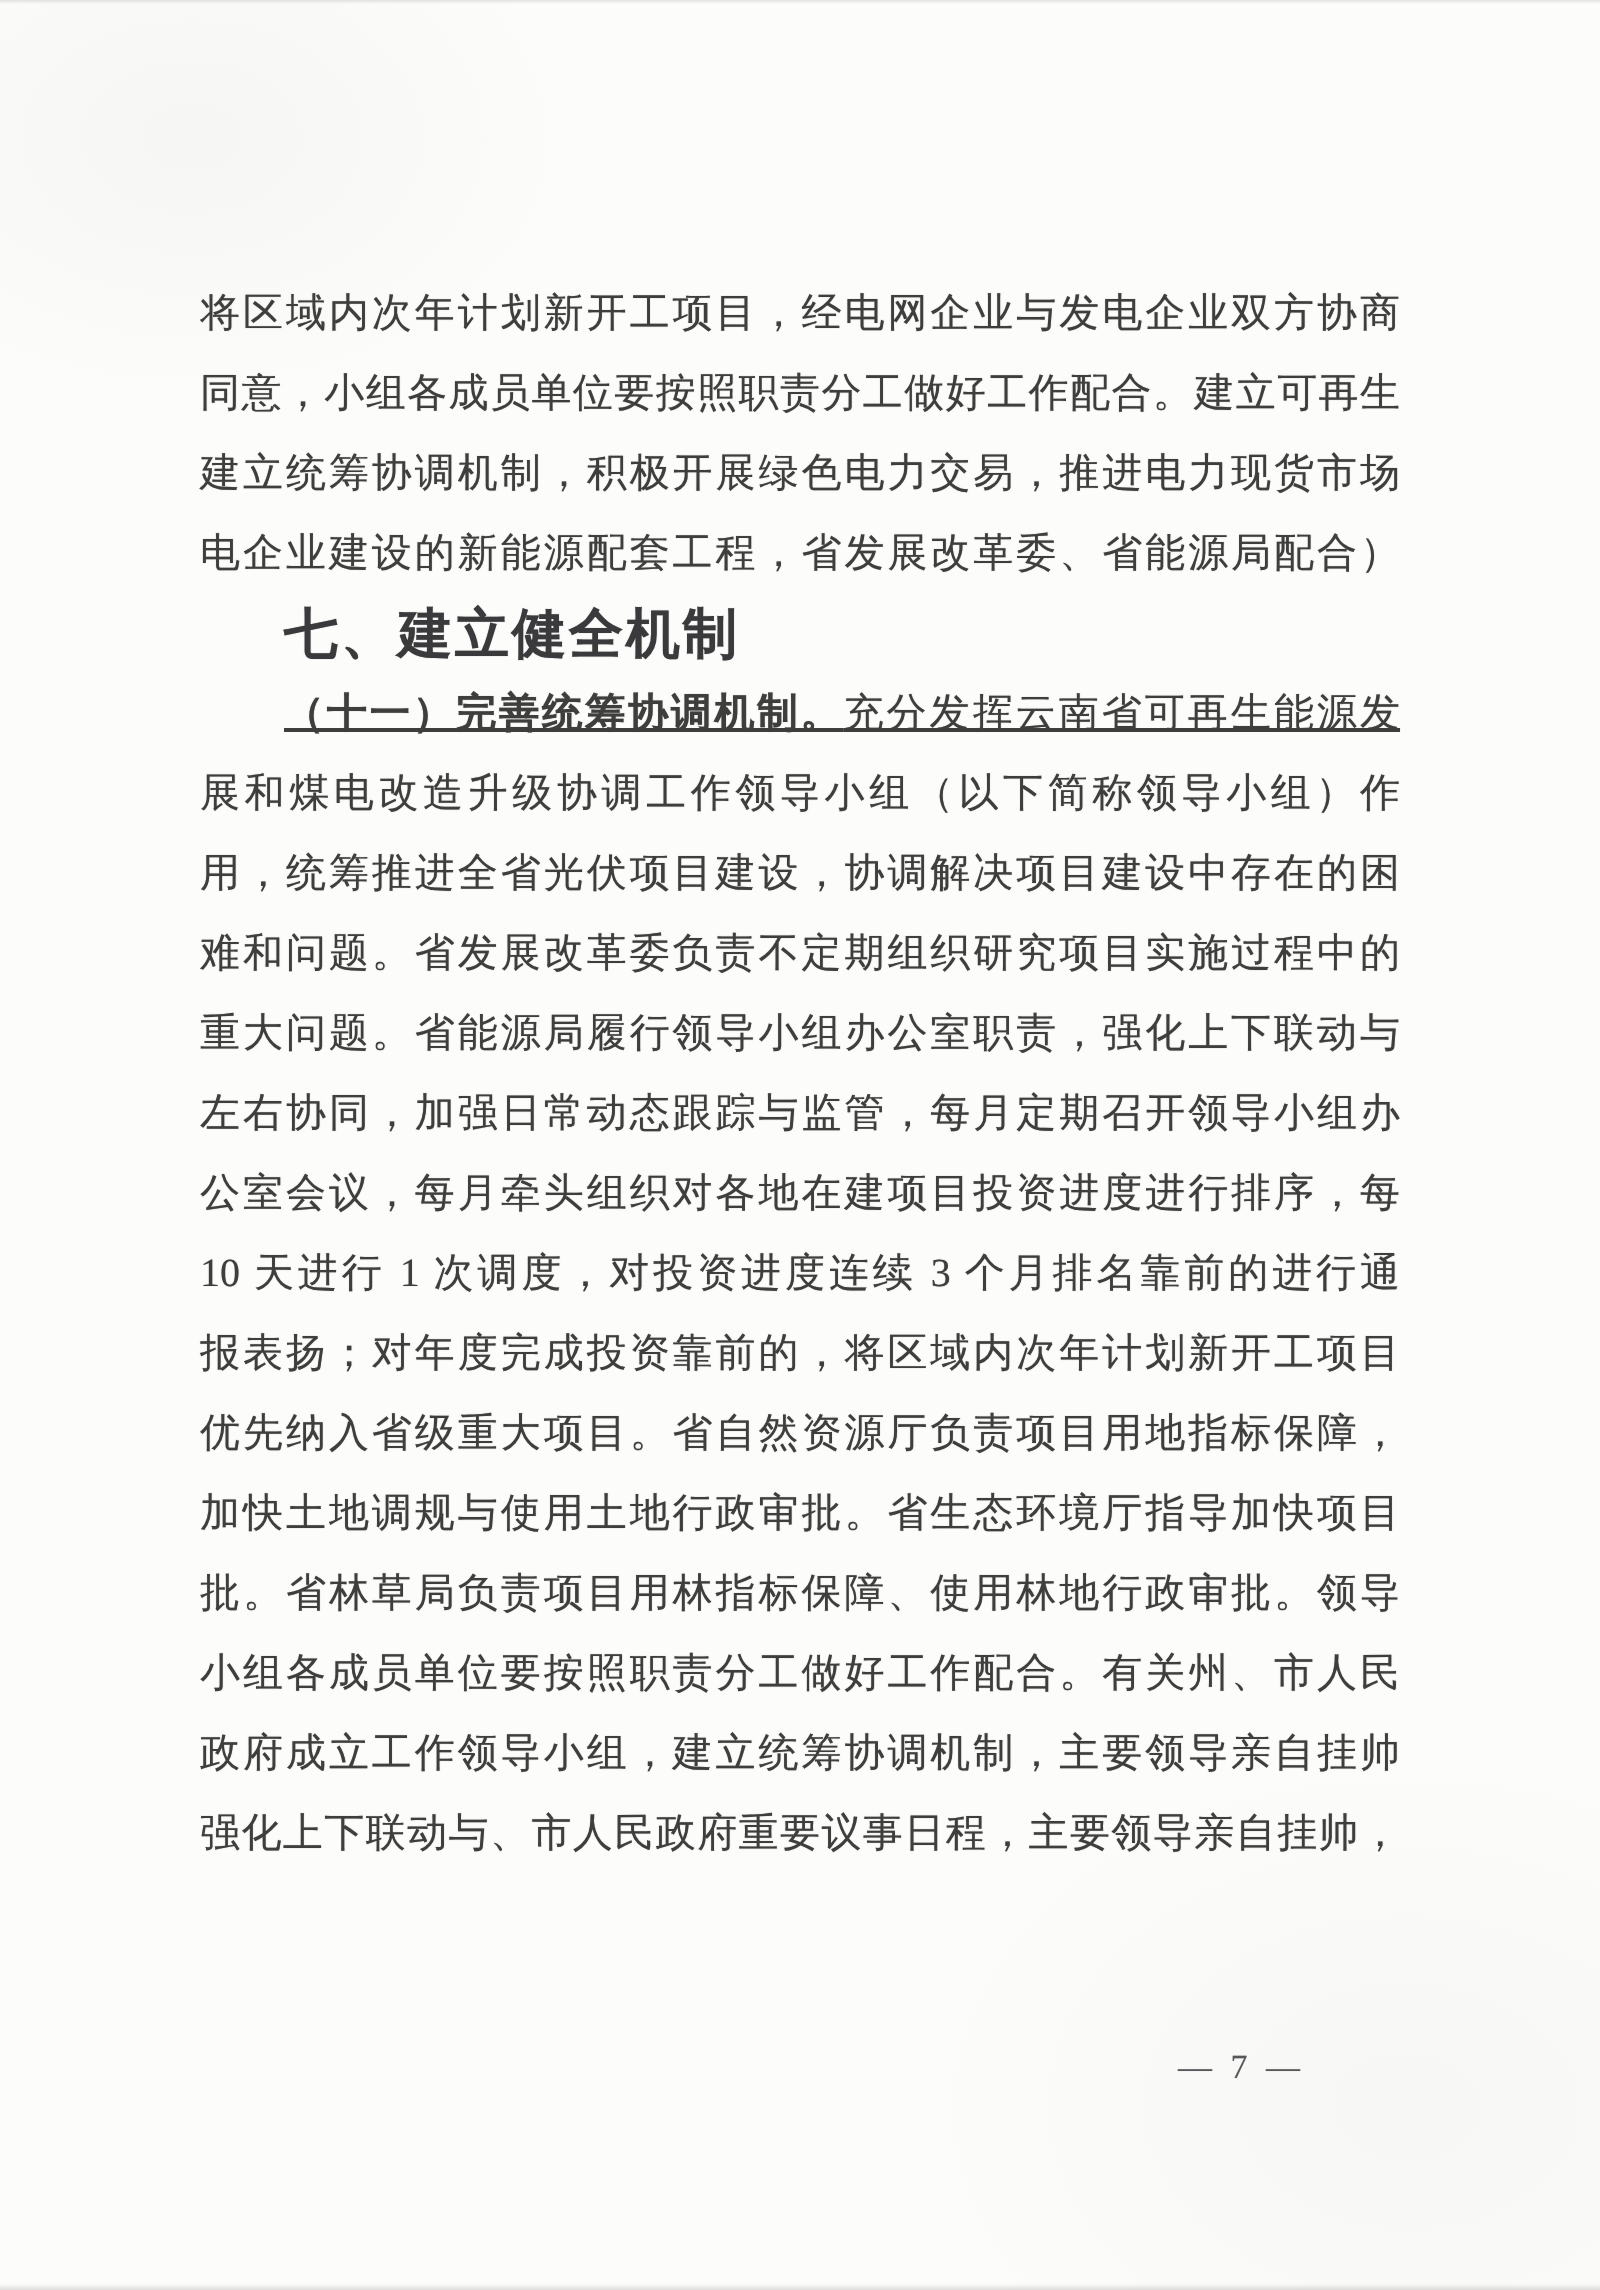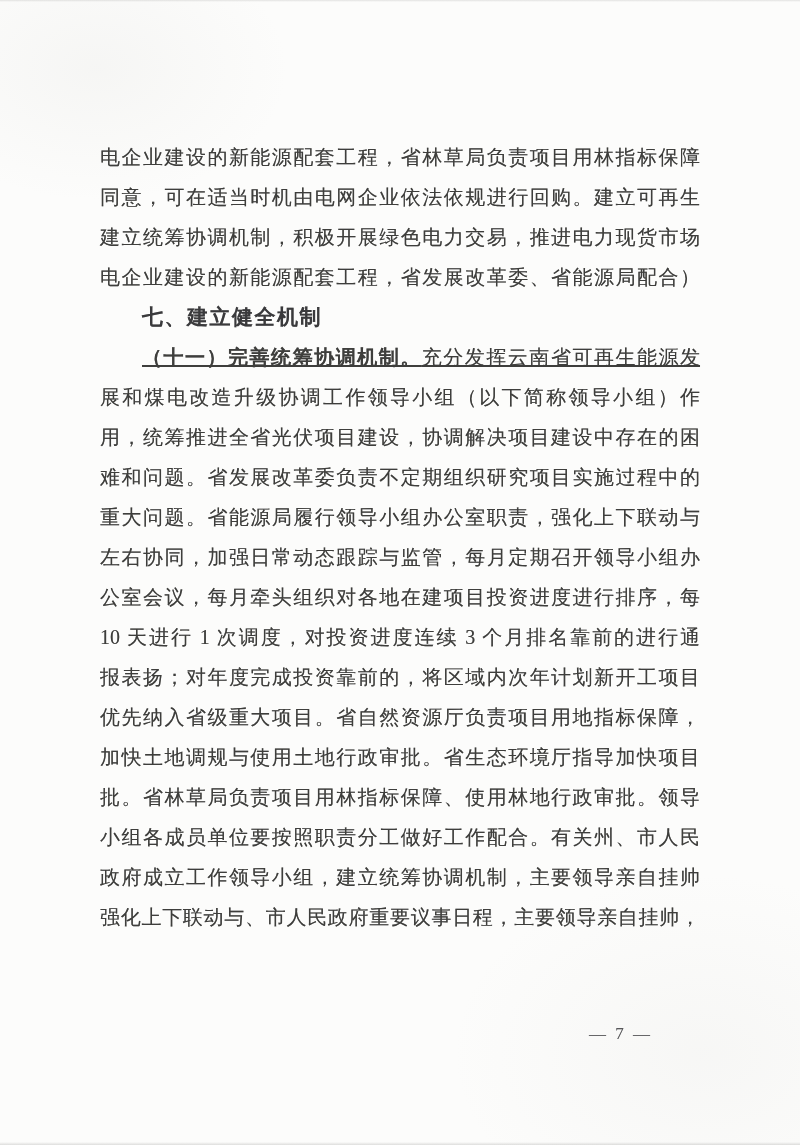--- a/index.html
+++ b/index.html
@@ -34,21 +34,21 @@
     text-align: justify;
     text-align-last: justify;
     text-shadow: 0 0 0.5px rgba(62,62,60,.55);
     white-space: normal;
   }
   .line.indent { text-indent: 42px; text-decoration: underline; }
   .lead { font-weight: bold; }
   .heading {
     font-family: "Liberation Sans", "DejaVu Sans", sans-serif;
     font-weight: bold;
-    font-size: 21px;
+    font-size: 27px;
     line-height: 40px;
     height: 40px;
     text-indent: 42px;
     letter-spacing: 1.5px;
     color: #3a3a3c;
     text-shadow: 0 0 0.5px rgba(58,58,60,.5);
   }
   .pagenum {
     position: absolute;
     top: 1024px;
@@ -61,22 +61,22 @@
 </style>
 </head>
 <body>
 
 <div class="paper">
   <div class="scan-edge-top"></div>
 
   <main class="textblock">
 
     <section>
-      <div class="line">电企业建设的新能源配套工程，省林草局负责项目用林指标保障</div>
-      <div class="line">同意，可在适当时机由电网企业依法依规进行回购。建立可再生</div>
+      <div class="line">将区域内次年计划新开工项目，经电网企业与发电企业双方协商</div>
+      <div class="line">同意，小组各成员单位要按照职责分工做好工作配合。建立可再生</div>
       <div class="line">建立统筹协调机制，积极开展绿色电力交易，推进电力现货市场</div>
       <div class="line">电企业建设的新能源配套工程，省发展改革委、省能源局配合）</div>
     </section>
 
     <h2 class="heading">七、建立健全机制</h2>
 
     <section>
       <div class="line indent"><span class="lead">（十一）完善统筹协调机制。</span><span>充分发挥云南省可再生能源发</span></div>
       <div class="line">展和煤电改造升级协调工作领导小组（以下简称领导小组）作</div>
       <div class="line">用，统筹推进全省光伏项目建设，协调解决项目建设中存在的困</div>

